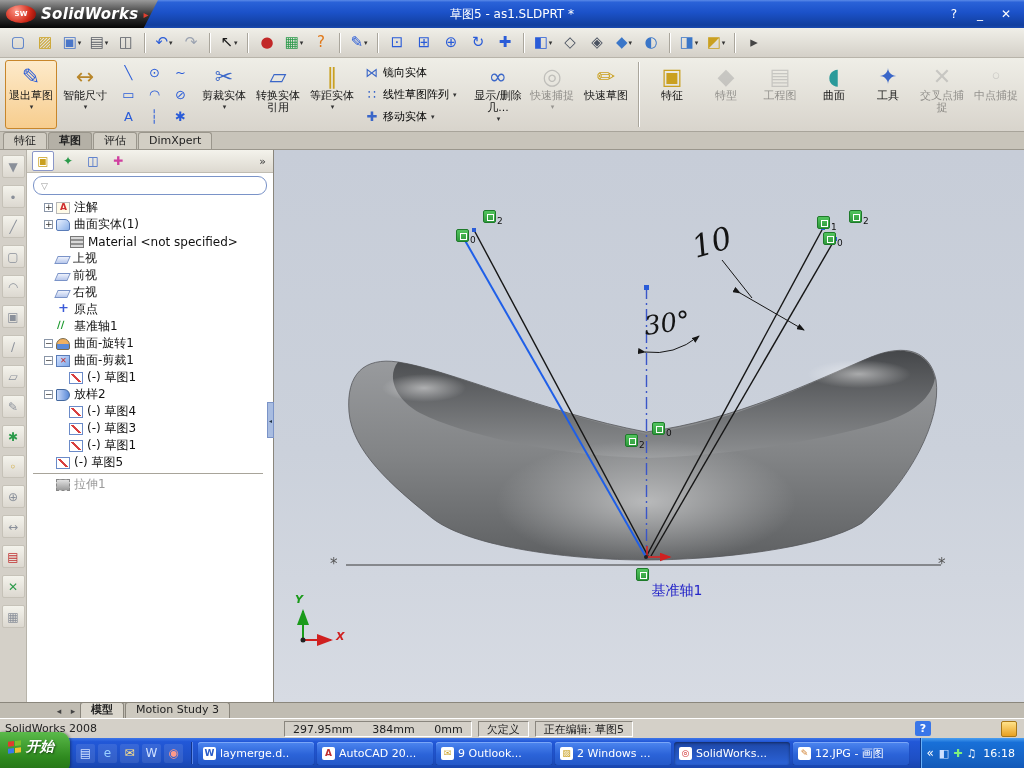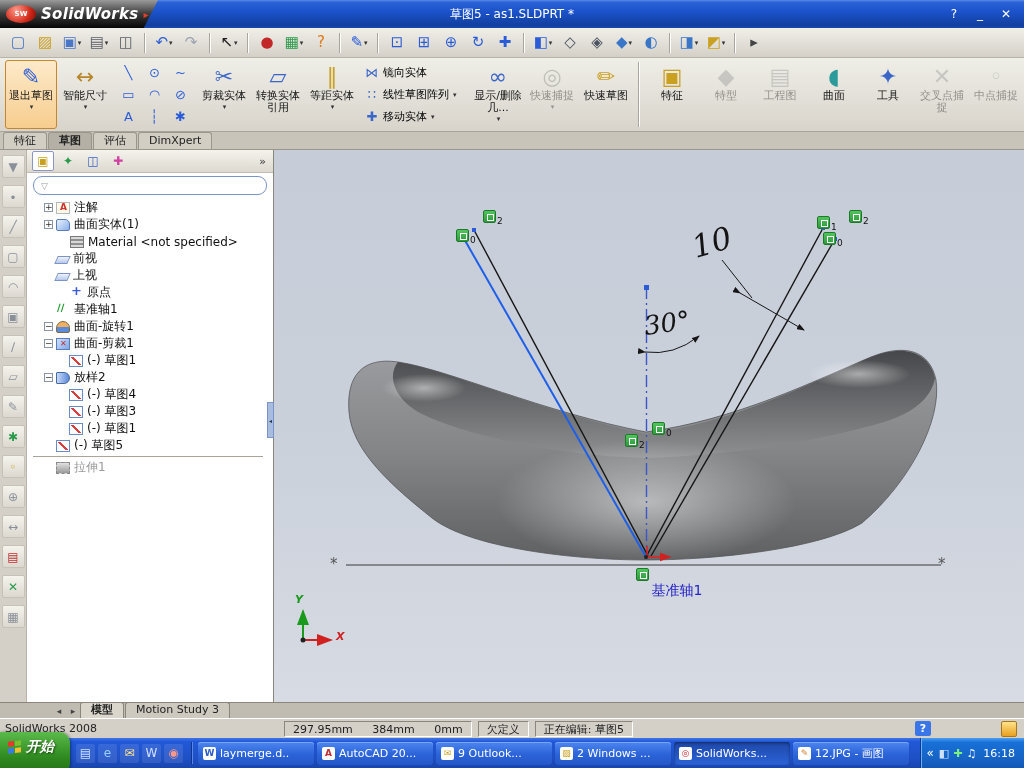--- a/index.html
+++ b/index.html
@@ -421,28 +421,33 @@
             <span class="tlabel">曲面实体(1)</span>
           </div>
           <div class="trow" style="padding-left: 31px;">
             <span class="spacer"></span>
             <span class="ti ti-material"></span>
             <span class="tlabel">Material &lt;not specified&gt;</span>
           </div>
           <div class="trow" style="padding-left: 17px;">
             <span class="spacer"></span>
             <span class="ti ti-plane"></span>
+            <span class="tlabel">上视</span>
+          </div>
+          <div class="trow" style="padding-left: 17px;">
+            <span class="spacer"></span>
+            <span class="ti ti-plane"></span>
             <span class="tlabel">前视</span>
           </div>
           <div class="trow" style="padding-left: 17px;">
             <span class="spacer"></span>
             <span class="ti ti-plane"></span>
-            <span class="tlabel">上视</span>
-          </div>
-          <div class="trow" style="padding-left: 0; margin-left: 30px;">
+            <span class="tlabel">右视</span>
+          </div>
+          <div class="trow" style="padding-left: 17px;">
             <span class="spacer"></span>
             <span class="ti ti-origin"></span>
             <span class="tlabel">原点</span>
           </div>
           <div class="trow" style="padding-left: 17px;">
             <span class="spacer"></span>
             <span class="ti ti-axis"></span>
             <span class="tlabel">基准轴1</span>
           </div>
           <div class="trow" style="padding-left: 17px;">

